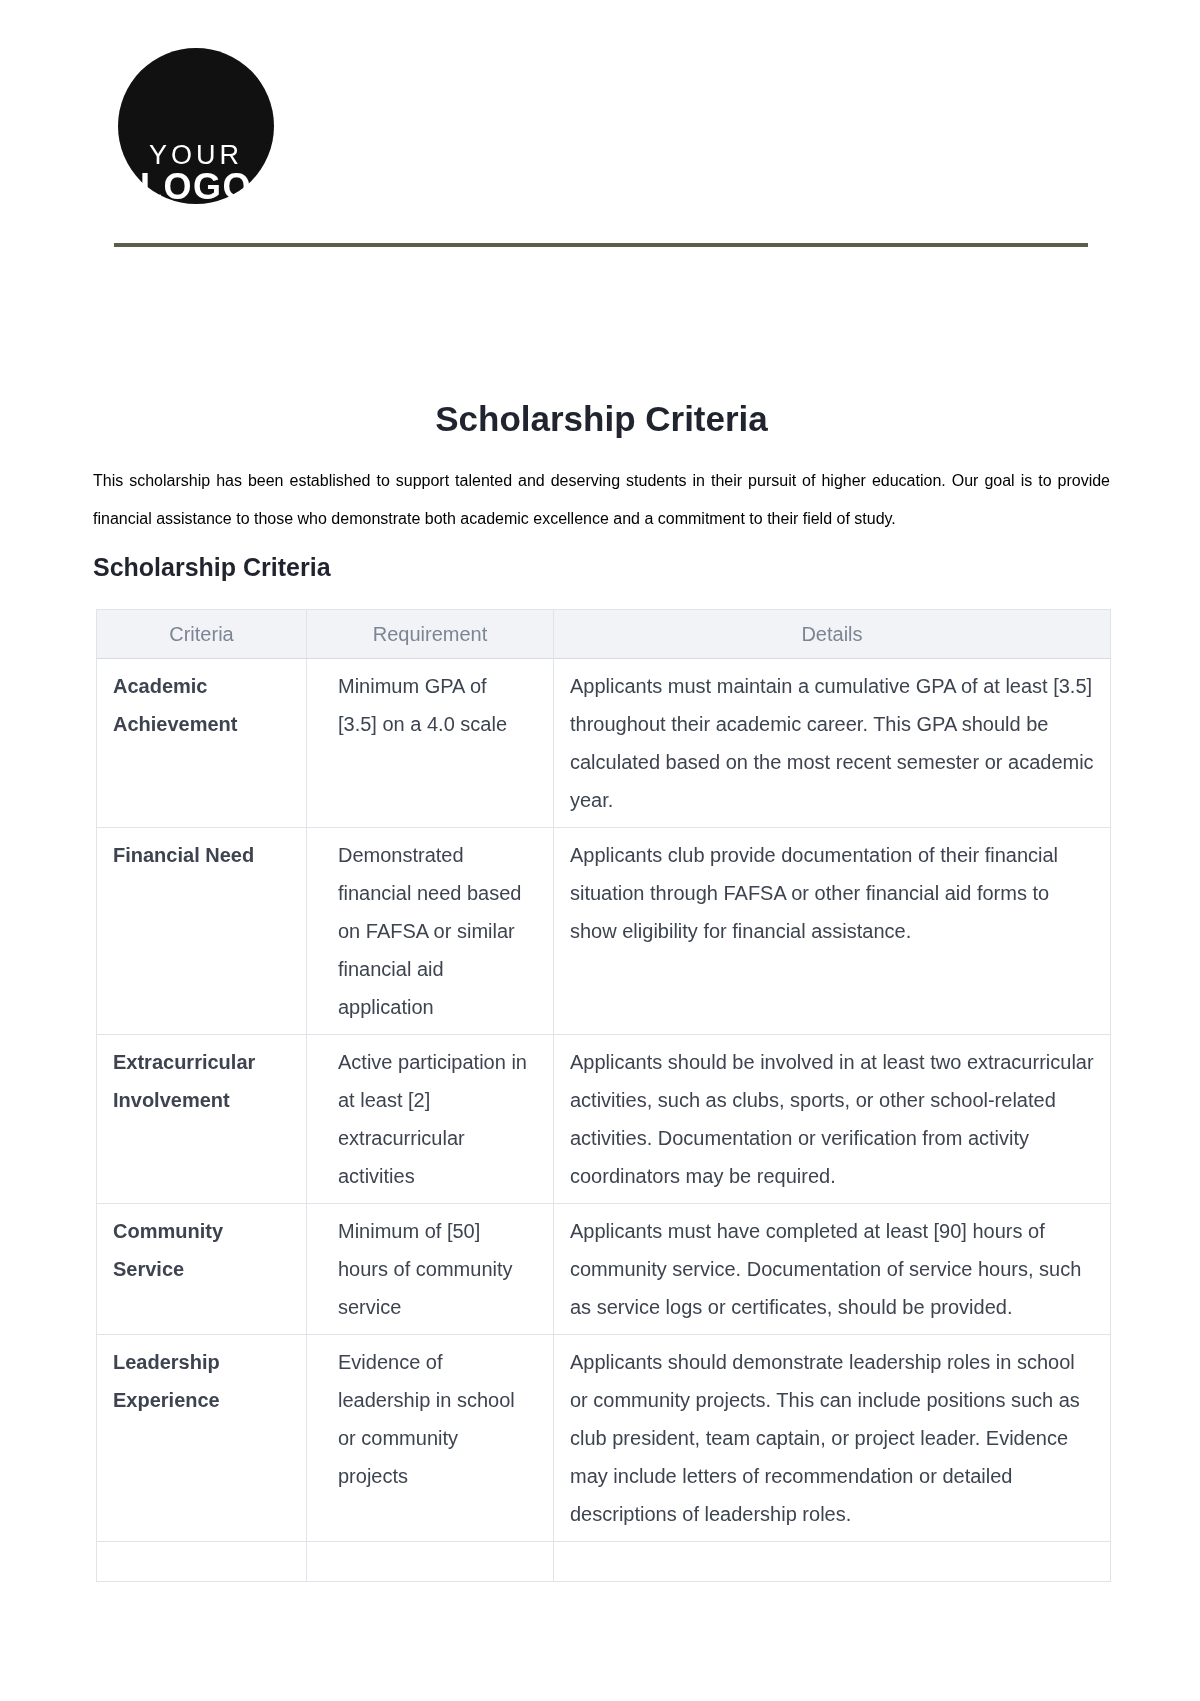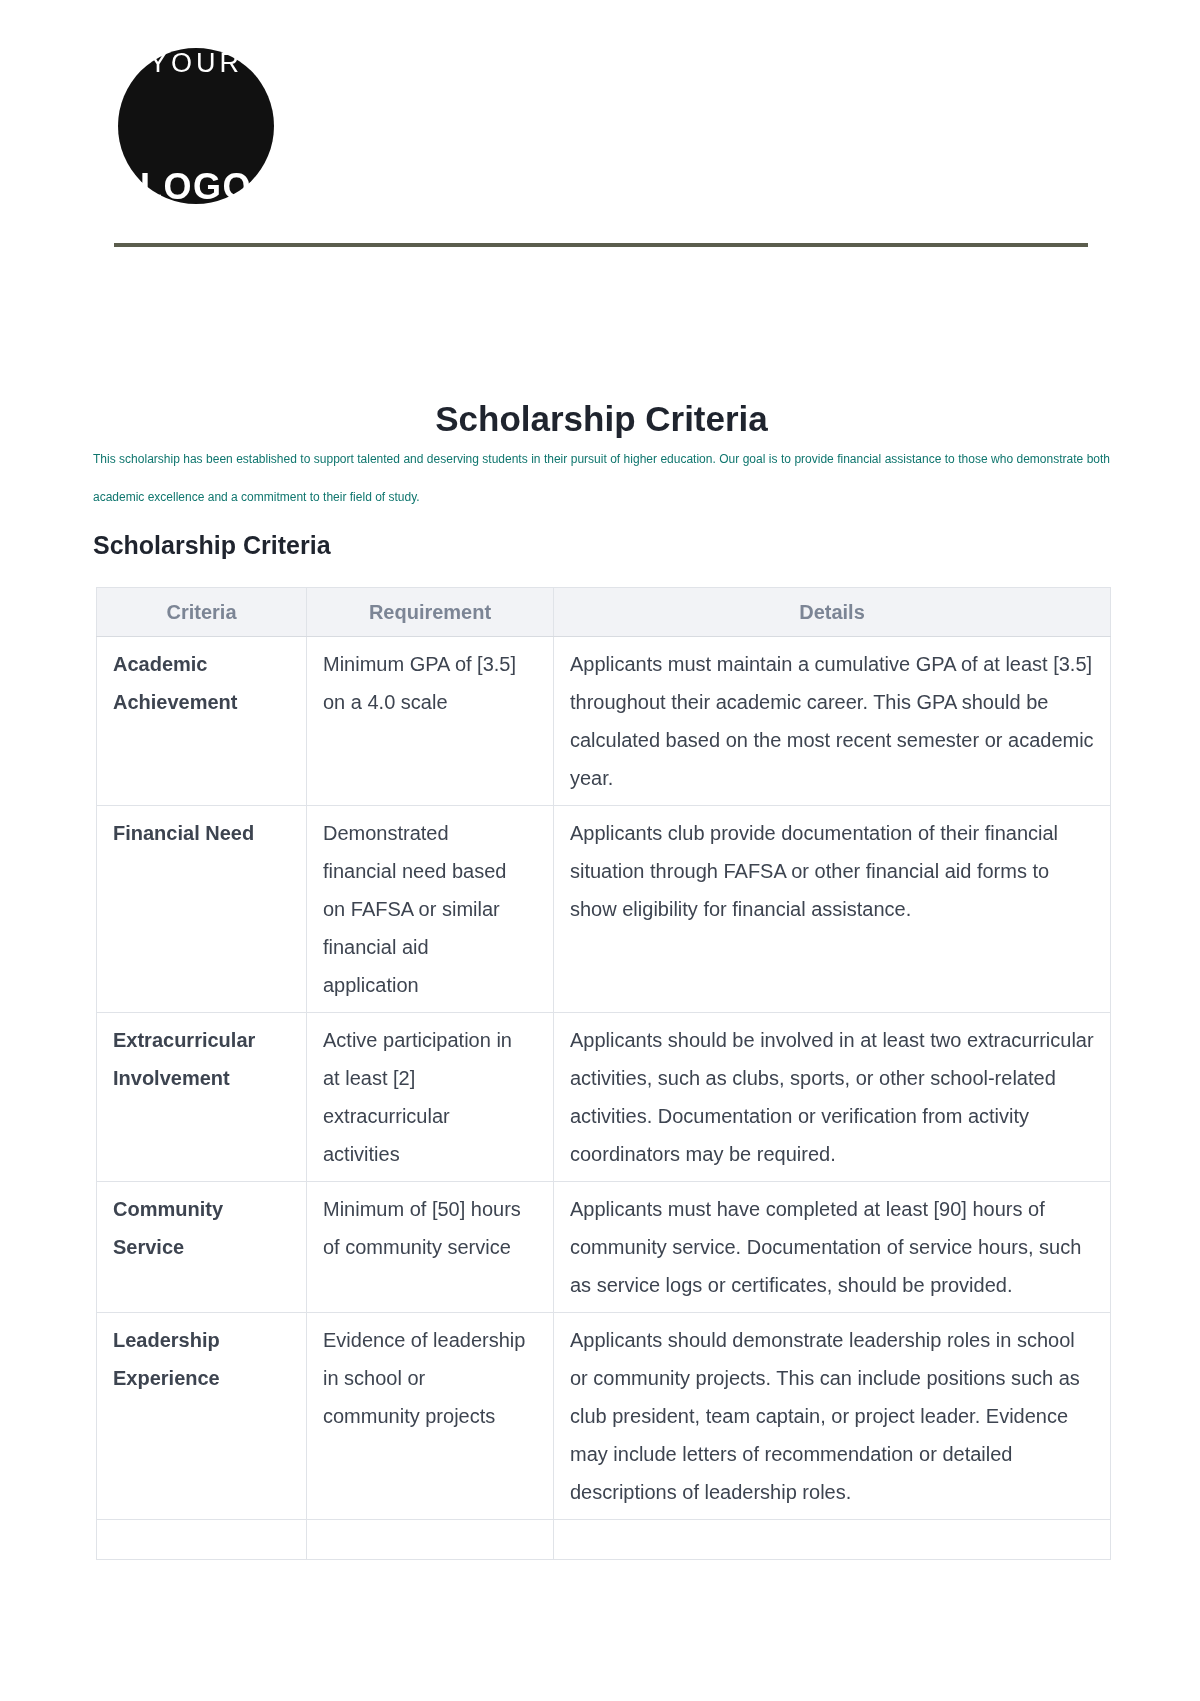--- a/index.html
+++ b/index.html
@@ -22,21 +22,21 @@
     left: 118px;
     top: 48px;
     width: 156px;
     height: 156px;
     border-radius: 50%;
     background: #111111;
     color: #ffffff;
     display: flex;
     flex-direction: column;
     align-items: center;
-    justify-content: space-between;
+    justify-content: flex-end;
   }
   .logo .logo-your {
     font-size: 27px;
     font-weight: normal;
     letter-spacing: 4px;
     line-height: 30px;
   }
   .logo .logo-logo {
     font-size: 36px;
     font-weight: bold;
@@ -66,24 +66,25 @@
     padding: 398px 90px 0 93px;
   }
   h1.doc-title {
     text-align: center;
     font-size: 35px;
     font-weight: bold;
     color: #1f242e;
     line-height: 42px;
   }
   p.intro {
-    font-size: 12px;
+    margin-top: 22px;
+    font-size: 16px;
     line-height: 38px;
     text-align: justify;
-    color: #0f766e;
+    color: #000000;
   }
   h2.section-heading {
     margin-top: 14px;
     font-size: 25px;
     font-weight: bold;
     color: #1f242e;
     line-height: 30px;
   }
 
   
@@ -95,37 +96,37 @@
     table-layout: fixed;
   }
   table.criteria th, table.criteria td {
     border: 1px solid #e0e3e8;
     vertical-align: top;
     font-size: 20px;
   }
   table.criteria th {
     background: #f2f3f6;
     color: #7c8595;
-    font-weight: bold;
+    font-weight: normal;
     padding: 9px 12px;
     line-height: 30px;
     border-bottom: 1px solid #d8dbe0;
   }
   table.criteria td {
     line-height: 38px;
     color: #3d4450;
     background: #ffffff;
   }
   td.crit {
     font-weight: bold;
     color: #21262e;
     padding: 8px 16px;
     margin-left: 25px;
   }
-  td.req { padding: 8px 26px 8px 16px; }
+  td.req { padding: 8px 26px 8px 31px; }
   td.det { padding: 8px 16px; }
   tr.partial td { height: 40px; }
 </style>
 </head>
 <body>
 
 <div class="page">
 
   <div class="logo">
     <span class="logo-your">YOUR</span>

